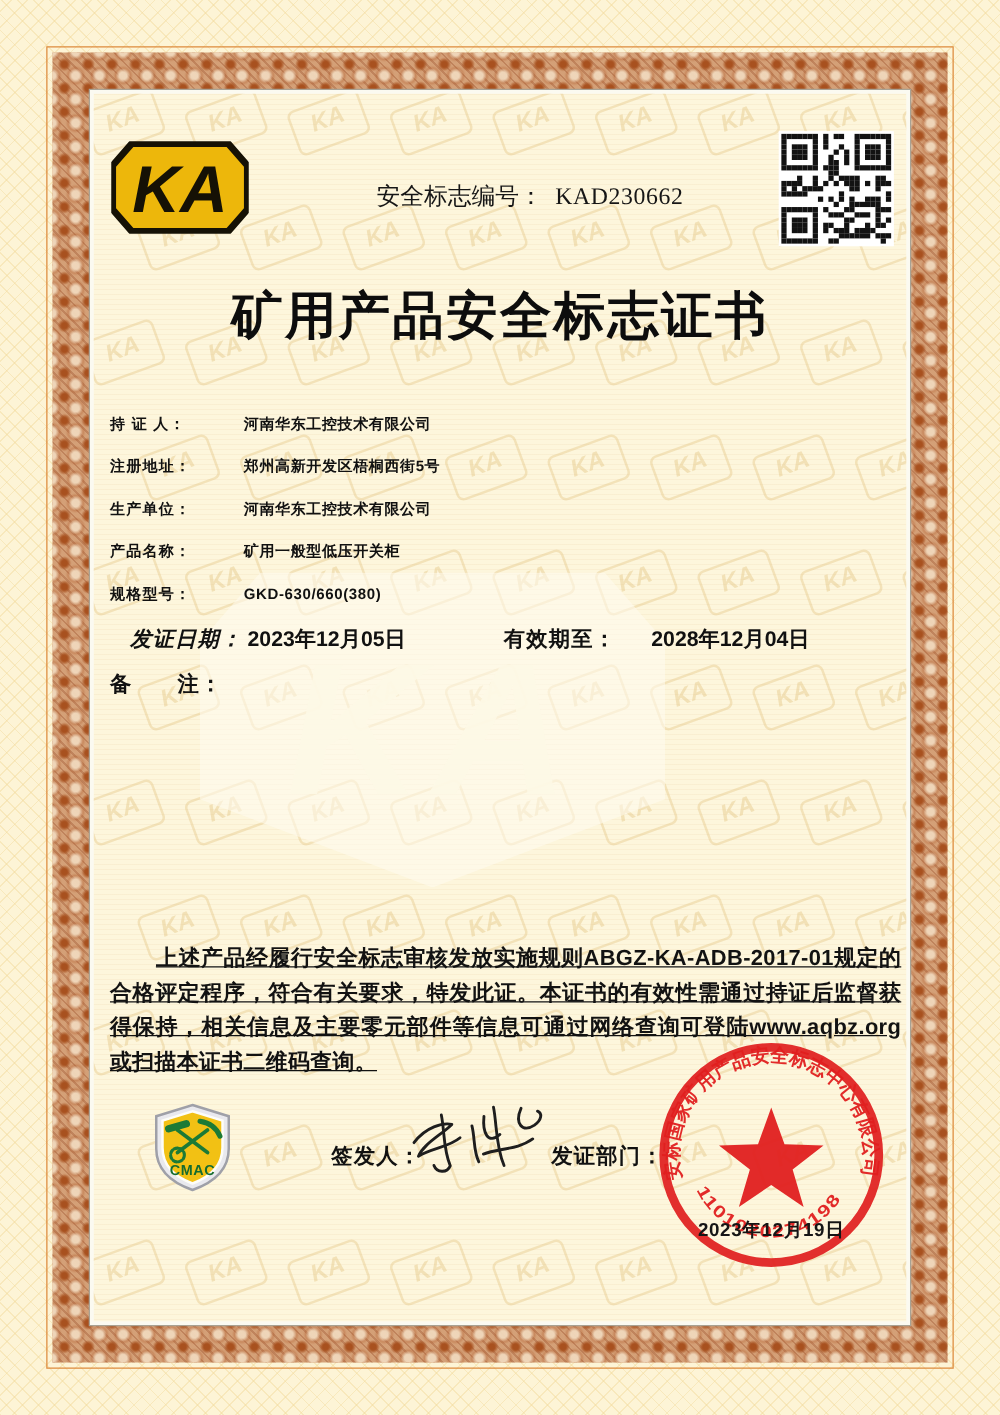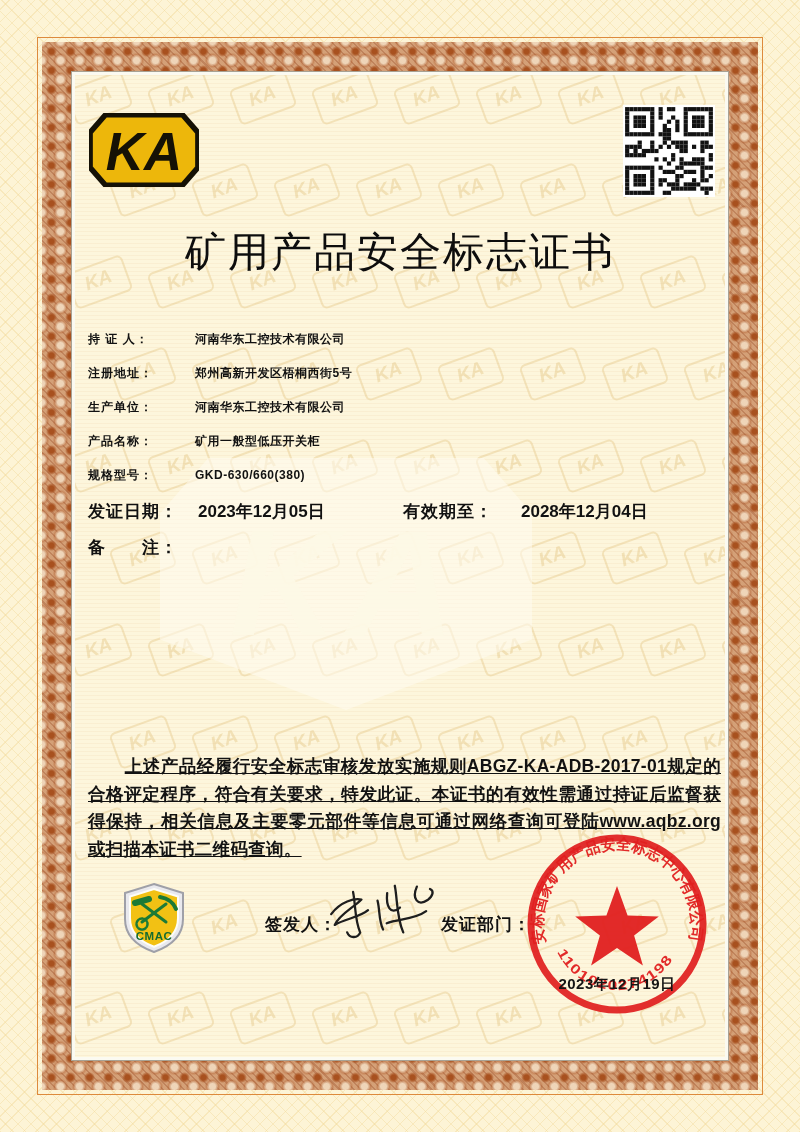--- a/index.html
+++ b/index.html
@@ -53,29 +53,29 @@
   }
   .layer{position:absolute;inset:0;z-index:1;}
   
   .ka-logo{position:absolute;left:14px;top:38px;width:110px;height:74px;}
   .cert-no{position:absolute;left:149px;top:70px;width:400px;text-align:center;
     font:19px/26px "Liberation Serif","DejaVu Serif",serif;color:#161616;}
   .cert-no .val{font-family:"Liberation Serif","DejaVu Serif",serif;margin-left:10px;letter-spacing:.5px;}
   .qr{position:absolute;left:548px;top:30px;width:92px;height:92px;background:#fff;}
   h1.title{
     position:absolute;left:0;right:0;top:150px;margin:0;text-align:center;
-    font-size:41px;font-weight:400;letter-spacing:2px;color:#0d0d0d;
+    font-size:41px;font-weight:700;letter-spacing:2px;color:#0d0d0d;
   }
   
   .fields{position:absolute;left:13px;right:16px;top:252px;}
   .frow{margin:0 0 10px 0;font-size:12px;line-height:24px;font-weight:700;color:#111;white-space:nowrap;}
   .flabel{display:inline-block;min-width:107px;letter-spacing:1px;}
   .fvalue{letter-spacing:.5px;}
   .dates-row{position:relative;height:24px;margin-top:13px;font-size:17px;font-weight:700;color:#111;}
-  .dates-row .d1{position:absolute;left:0;letter-spacing:1px;}
+  .dates-row .d1{position:absolute;left:16px;letter-spacing:1px;font-style:italic;}
   .dates-row .dv1{position:absolute;left:110px;}
   .dates-row .d2{position:absolute;left:315px;letter-spacing:1px;}
   .dates-row .dv2{position:absolute;left:433px;}
   .remark-row{position:relative;margin-top:12px;font-size:17px;font-weight:700;color:#111;}
   
   .legal{
     position:absolute;left:13px;top:678px;width:633px;margin:0;
     font-size:17.5px;line-height:27.5px;font-weight:700;color:#121212;
     text-indent:2.1em;text-align:justify;letter-spacing:.3px;text-decoration:underline;
   }
@@ -195,20 +195,23 @@
       </div>
     <div class="giant-wm">KA</div>
 
     <div class="layer">
 
       <svg class="ka-logo" viewBox="0 0 100 66">
         <polygon points="15,1 85,1 99,17 99,49 85,65 15,65 1,49 1,17" fill="#edb70b" stroke="#151105" stroke-width="5"></polygon>
         <text x="50" y="51" text-anchor="middle" font-family="Liberation Sans, DejaVu Sans, sans-serif" font-size="48" font-weight="900" font-style="italic" fill="#151105">KA</text>
       </svg>
 
+      <div class="cert-no">
+        <span>安全标志编号：</span><span class="val">KAD230662</span>
+      </div>
 
       <svg class="qr" id="qr" viewBox="0 0 88 88">
           <rect x="0" y="0" width="88" height="88" fill="#ffffff"></rect>
           <rect x="2" y="2" width="4" height="4" fill="#121212"></rect>
           <rect x="6" y="2" width="4" height="4" fill="#121212"></rect>
           <rect x="10" y="2" width="4" height="4" fill="#121212"></rect>
           <rect x="14" y="2" width="4" height="4" fill="#121212"></rect>
           <rect x="18" y="2" width="4" height="4" fill="#121212"></rect>
           <rect x="22" y="2" width="4" height="4" fill="#121212"></rect>
           <rect x="26" y="2" width="4" height="4" fill="#121212"></rect>

